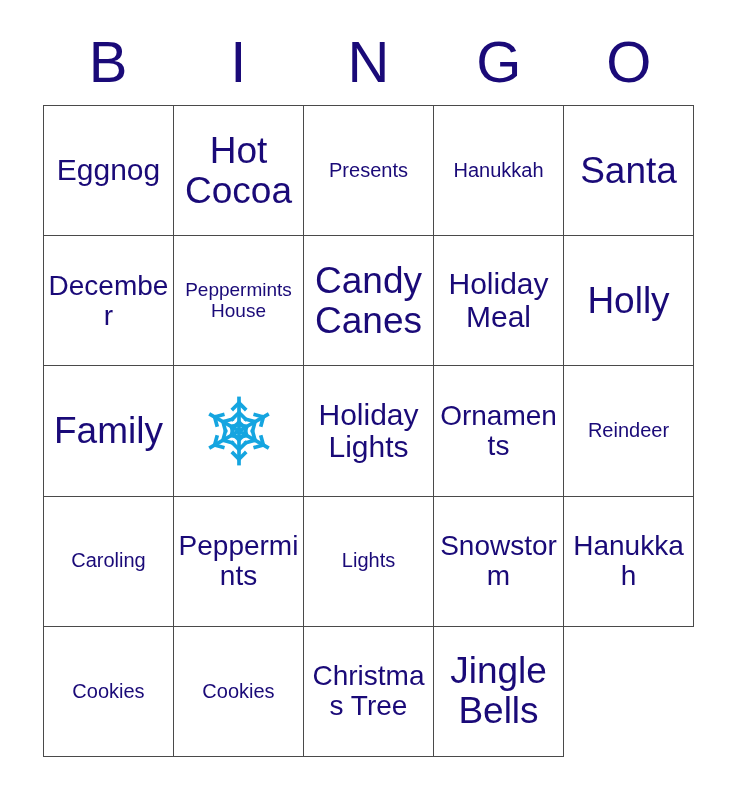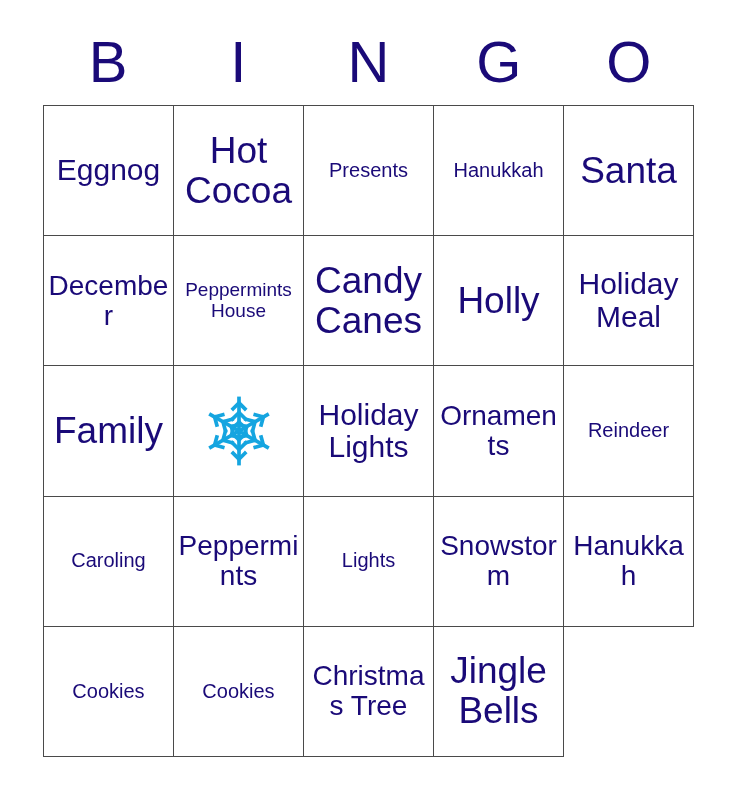--- a/index.html
+++ b/index.html
@@ -121,24 +121,24 @@
       <div class="cell">
         <span class="cell-text fs-sm">December</span>
       </div>
       <div class="cell">
         <span class="cell-text fs-xs">Peppermints House</span>
       </div>
       <div class="cell">
         <span class="cell-text fs-xl">Candy Canes</span>
       </div>
       <div class="cell">
+        <span class="cell-text fs-lg">Holiday Meal</span>
+      </div>
+      <div class="cell">
         <span class="cell-text fs-xl">Holly</span>
-      </div>
-      <div class="cell">
-        <span class="cell-text fs-lg">Holiday Meal</span>
       </div>
       <div class="cell">
         <span class="cell-text fs-xl">Family</span>
       </div>
       <div class="cell free-cell">
         <svg viewBox="0 0 100 100" class="snowflake-icon">
           <g stroke="#15a5e0" stroke-width="5" stroke-linecap="square" fill="none">
             <g transform="rotate(0 50 50)">
               <path d="M50,50 L50,6"></path>
               <path d="M50,12 L42,20 M50,12 L58,20"></path>

